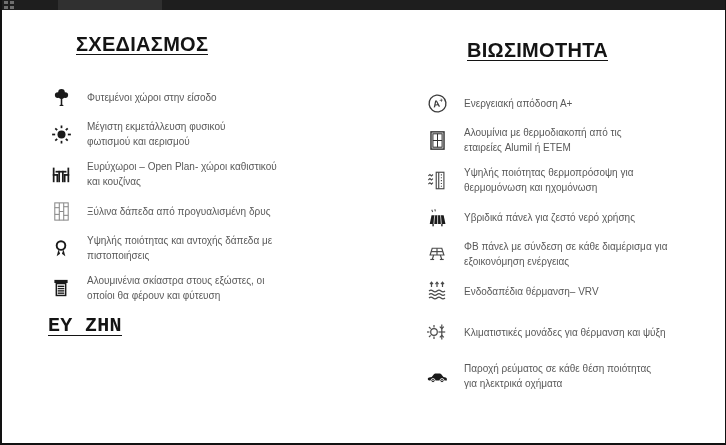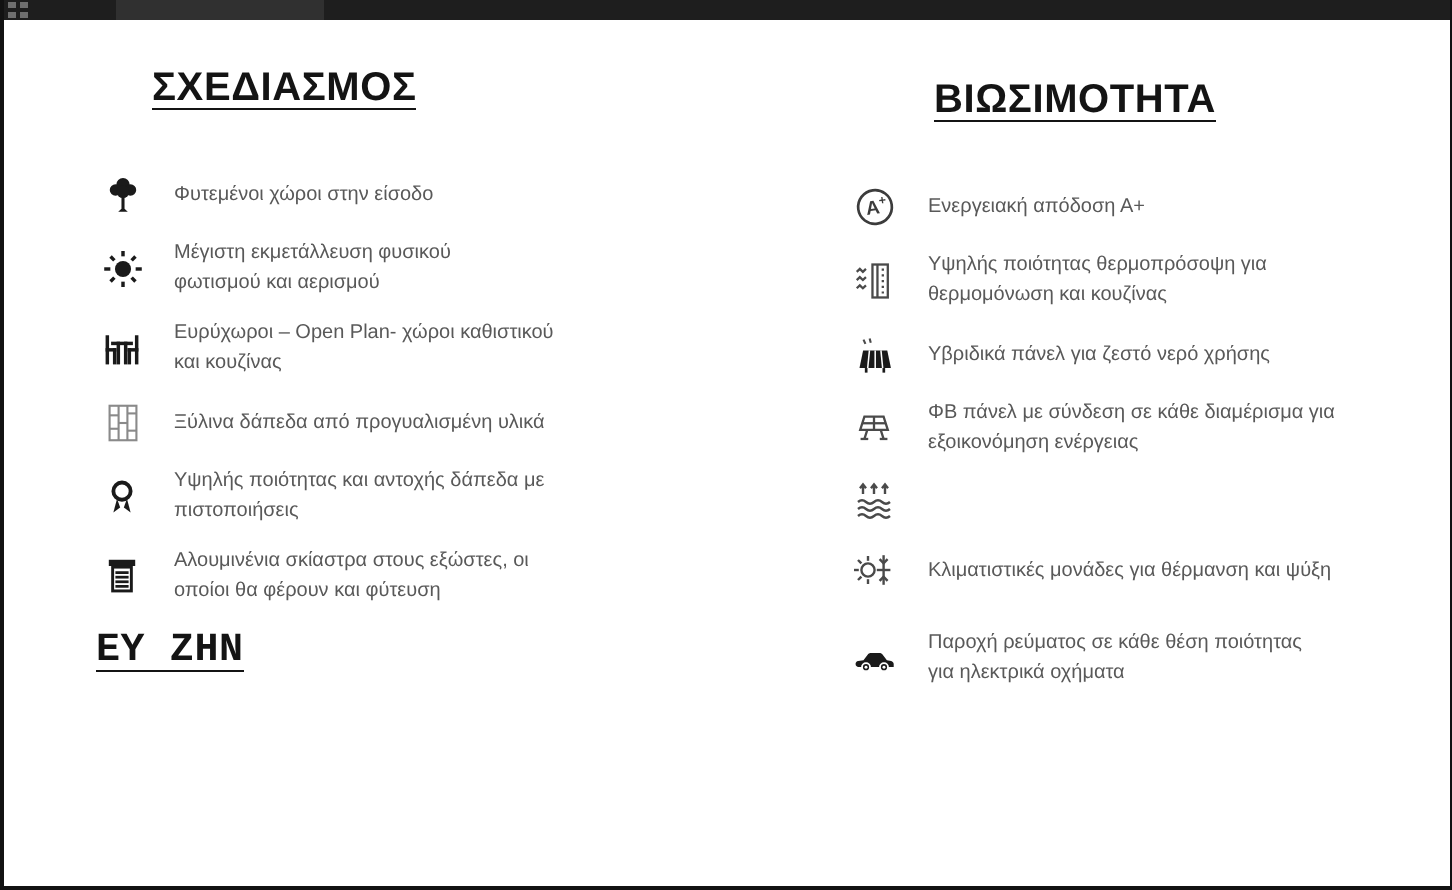--- a/index.html
+++ b/index.html
@@ -116,21 +116,21 @@
             <line x1="9.7" y1="3" x2="9.7" y2="21"></line>
               <line x1="14.3" y1="3" x2="14.3" y2="21"></line>
             <line x1="5" y1="8" x2="9.7" y2="8"></line>
               <line x1="9.7" y1="12" x2="14.3" y2="12"></line>
             <line x1="14.3" y1="7" x2="19" y2="7"></line>
               <line x1="5" y1="15" x2="9.7" y2="15"></line>
             <line x1="14.3" y1="16" x2="19" y2="16"></line>
           </g>
         </svg>
       </span>
-      <span class="txt">Ξύλινα δάπεδα από προγυαλισμένη υλικά</span>
+      <span class="txt">Ξύλινα δάπεδα από προγυαλισμένη δρυς</span>
     </div>
 
     <div class="item">
       <span class="ic">
         <svg width="22" height="23" viewBox="0 0 24 24">
           <circle cx="12" cy="8.8" r="4.7" fill="none" stroke="#1a1a1a" stroke-width="2.1"></circle>
           <path fill="#1a1a1a" d="M9.3 13L7.3 20.4l3.7-2.7z"></path>
           <path fill="#1a1a1a" d="M14.7 13l2 7.4-3.7-2.7z"></path>
         </svg>
       </span>
@@ -173,36 +173,50 @@
           <g transform="rotate(-8 12 12)">
             <circle cx="12" cy="12" r="8.8" fill="none" stroke="#3c3c3c" stroke-width="1.4"></circle>
             <text x="10.8" y="15.6" font-size="10" font-weight="bold" fill="#3c3c3c" text-anchor="middle" font-family="Liberation Sans, sans-serif">A</text>
             <text x="16.3" y="11.2" font-size="6.5" font-weight="bold" fill="#3c3c3c" text-anchor="middle" font-family="Liberation Sans, sans-serif">+</text>
           </g>
         </svg>
       </span>
       <span class="txt">Ενεργειακή απόδοση Α+</span>
     </div>
 
+    <div class="item">
+      <span class="ic">
+        <svg width="23" height="23" viewBox="0 0 24 24">
+          <g stroke="#333333" fill="none">
+            <rect x="5.2" y="3" width="13.6" height="18" stroke-width="1.5"></rect>
+            <rect x="7.2" y="5" width="9.6" height="14" stroke-width="1.1"></rect>
+            <line x1="12" y1="5" x2="12" y2="19" stroke-width="1.1"></line>
+            <line x1="7.2" y1="12" x2="16.8" y2="12" stroke-width="1.1"></line>
+          </g>
+        </svg>
+      </span>
+      <span class="txt">Αλουμίνια με θερμοδιακοπή από τις
+εταιρείες Alumil ή ΕΤΕΜ</span>
+    </div>
 
     <div class="item">
       <span class="ic">
         <svg width="24" height="23" viewBox="0 0 24 24">
           <g stroke="#4a4a4a" fill="none" stroke-width="1.2">
             <path d="M3 7.2l1.6-1.5 1.6 1.5 1.6-1.5"></path>
             <path d="M3 11.5l1.6-1.5 1.6 1.5 1.6-1.5"></path>
             <path d="M3 15.8l1.6-1.5 1.6 1.5 1.6-1.5"></path>
             <rect x="11.2" y="3.4" width="8" height="17.2"></rect>
             <line x1="13.8" y1="3.4" x2="13.8" y2="20.6"></line>
             <line x1="16.6" y1="5.5" x2="16.6" y2="18.5" stroke-dasharray="1.2 1.8"></line>
           </g>
         </svg>
       </span>
       <span class="txt">Υψηλής ποιότητας θερμοπρόσοψη για
-θερμομόνωση και κουζίνας</span>
+θερμομόνωση και ηχομόνωση</span>
     </div>
 
     <div class="item">
       <span class="ic">
         <svg width="23" height="23" viewBox="0 0 24 24">
           <g stroke="#4a4a4a" stroke-width="1.1">
             <line x1="6" y1="4" x2="7" y2="6.2"></line>
               <line x1="9.2" y1="3.4" x2="9.8" y2="5.6"></line>
           </g>
           <path d="M5.8 9.6h12.6l1.9 9.2H3.9z" fill="#1a1a1a"></path>
@@ -244,20 +258,21 @@
             <line x1="12" y1="8" x2="12" y2="3.4"></line>
               <path d="M10.5 5.1L12 3.2l1.5 1.9"></path>
             <line x1="17.5" y1="8" x2="17.5" y2="3.4"></line>
               <path d="M16 5.1l1.5-1.9L19 5.1"></path>
             <path d="M4 12q2-1.8 4 0t4 0 4 0 4 0"></path>
             <path d="M4 15.5q2-1.8 4 0t4 0 4 0 4 0"></path>
             <path d="M4 19q2-1.8 4 0t4 0 4 0 4 0"></path>
           </g>
         </svg>
       </span>
+      <span class="txt">Ενδοδαπέδια θέρμανση– VRV</span>
     </div>
 
     <div class="item">
       <span class="ic">
         <svg width="24" height="24" viewBox="0 0 24 24">
           <g stroke="#4a4a4a" fill="none" stroke-width="1.2">
             <circle cx="9" cy="12" r="3.3"></circle>
             <line x1="9" y1="7.4" x2="9" y2="5"></line>
               <line x1="9" y1="16.6" x2="9" y2="19"></line>
             <line x1="4.4" y1="12" x2="2" y2="12"></line>

